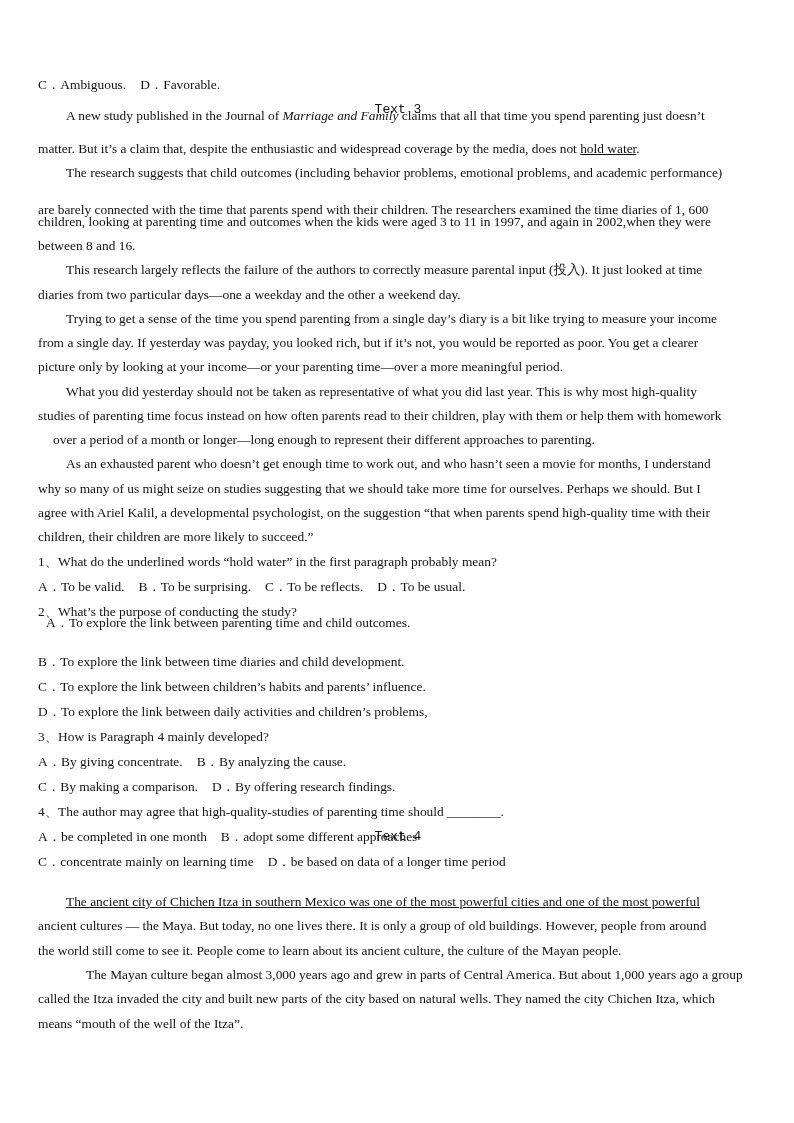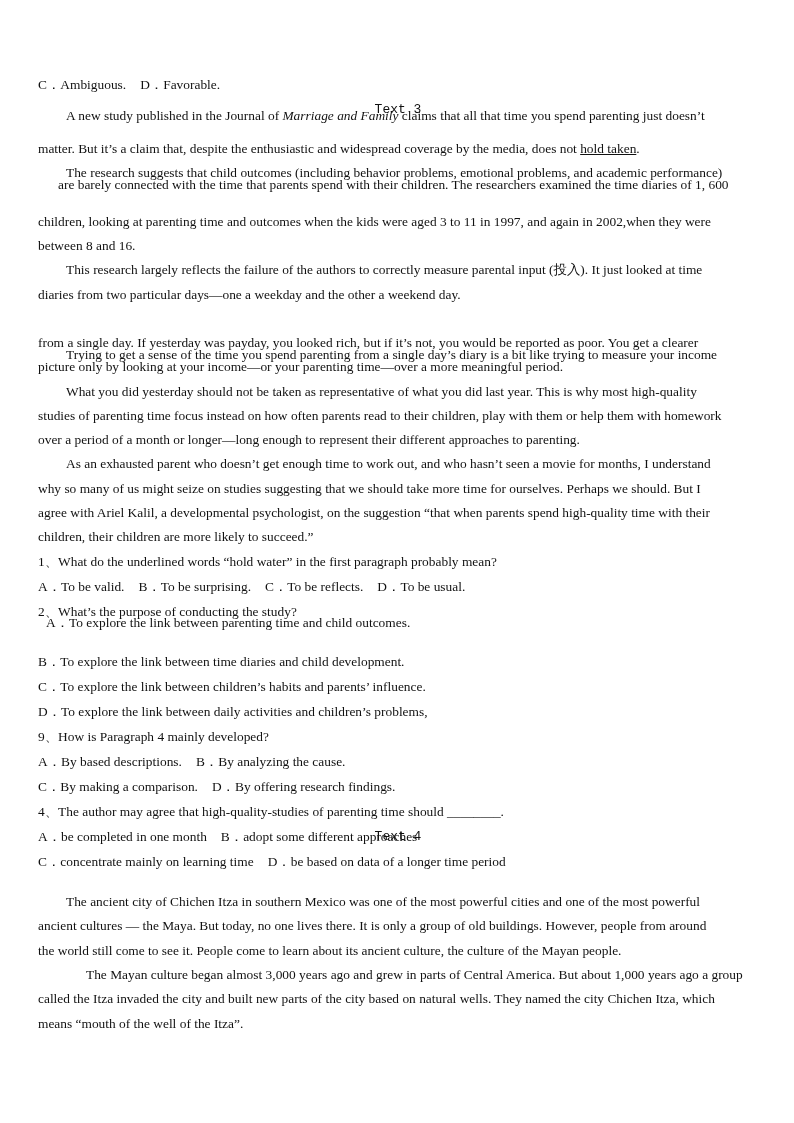--- a/index.html
+++ b/index.html
@@ -29,74 +29,74 @@
   <div class="line" style="top:77px;">
     <span>C．Ambiguous.</span><span class="gap"></span><span>D．Favorable.</span>
   </div>
 
   <div class="heading" style="top:103px;">Text 3</div>
 
   <div class="line indent" style="top:108px;">
     <span>A new study published in the Journal of </span><i>Marriage and Family</i><span> claims that all that time you spend parenting just doesn’t</span>
   </div>
   <div class="line" style="top:141px;">
-    <span>matter. But it’s a claim that, despite the enthusiastic and widespread coverage by the media, does not </span><u>hold taken</u><span>.</span>
+    <span>matter. But it’s a claim that, despite the enthusiastic and widespread coverage by the media, does not </span><u>hold water</u><span>.</span>
   </div>
 
   <div class="line indent" style="top:165px;">The research suggests that child outcomes (including behavior problems, emotional problems, and academic performance)</div>
-  <div class="line" style="top:177px;margin-left:20px;">are barely connected with the time that parents spend with their children. The researchers examined the time diaries of 1, 600</div>
+  <div class="line" style="top:202px;">are barely connected with the time that parents spend with their children. The researchers examined the time diaries of 1, 600</div>
   <div class="line" style="top:214px;">children, looking at parenting time and outcomes when the kids were aged 3 to 11 in 1997, and again in 2002,when they were</div>
   <div class="line" style="top:238px;">between 8 and 16.</div>
 
   <div class="line indent" style="top:262px;">This research largely reflects the failure of the authors to correctly measure parental input (投入). It just looked at time</div>
   <div class="line" style="top:287px;">diaries from two particular days—one a weekday and the other a weekend day.</div>
 
-  <div class="line indent" style="top:311px;margin-top:36px;">Trying to get a sense of the time you spend parenting from a single day’s diary is a bit like trying to measure your income</div>
+  <div class="line indent" style="top:311px;">Trying to get a sense of the time you spend parenting from a single day’s diary is a bit like trying to measure your income</div>
   <div class="line" style="top:335px;">from a single day. If yesterday was payday, you looked rich, but if it’s not, you would be reported as poor. You get a clearer</div>
   <div class="line" style="top:359px;">picture only by looking at your income—or your parenting time—over a more meaningful period.</div>
 
   <div class="line indent" style="top:384px;">What you did yesterday should not be taken as representative of what you did last year. This is why most high-quality</div>
   <div class="line" style="top:408px;">studies of parenting time focus instead on how often parents read to their children, play with them or help them with homework</div>
-  <div class="line" style="top:432px;">over a period of a month or longer—long enough to represent their different approaches to parenting.</div>
+  <div class="line" style="top:432px;margin-left:15px;">over a period of a month or longer—long enough to represent their different approaches to parenting.</div>
 
   <div class="line indent" style="top:456px;">As an exhausted parent who doesn’t get enough time to work out, and who hasn’t seen a movie for months, I understand</div>
   <div class="line" style="top:481px;">why so many of us might seize on studies suggesting that we should take more time for ourselves. Perhaps we should. But I</div>
   <div class="line" style="top:505px;">agree with Ariel Kalil, a developmental psychologist, on the suggestion “that when parents spend high-quality time with their</div>
   <div class="line" style="top:529px;">children, their children are more likely to succeed.”</div>
 
   <div class="line" style="top:554px;">1、What do the underlined words “hold water” in the first paragraph probably mean?</div>
   <div class="line" style="top:579px;">
     <span>A．To be valid.</span><span class="gap"></span><span>B．To be surprising.</span><span class="gap"></span><span>C．To be reflects.</span><span class="gap"></span><span>D．To be usual.</span>
   </div>
 
   <div class="line" style="top:604px;">2、What’s the purpose of conducting the study?</div>
   <div class="line" style="top:615px;margin-left:8px;">A．To explore the link between parenting time and child outcomes.</div>
   <div class="line" style="top:654px;">B．To explore the link between time diaries and child development.</div>
   <div class="line" style="top:679px;">C．To explore the link between children’s habits and parents’ influence.</div>
   <div class="line" style="top:704px;">D．To explore the link between daily activities and children’s problems,</div>
 
-  <div class="line" style="top:729px;">9、How is Paragraph 4 mainly developed?</div>
+  <div class="line" style="top:729px;">3、How is Paragraph 4 mainly developed?</div>
   <div class="line" style="top:754px;">
-    <span>A．By based descriptions.</span><span class="gap"></span><span>B．By analyzing the cause.</span>
+    <span>A．By giving concentrate.</span><span class="gap"></span><span>B．By analyzing the cause.</span>
   </div>
   <div class="line" style="top:779px;">
     <span>C．By making a comparison.</span><span class="gap"></span><span>D．By offering research findings.</span>
   </div>
 
   <div class="line" style="top:804px;">4、The author may agree that high-quality-studies of parenting time should ________.</div>
   <div class="line" style="top:829px;">
     <span>A．be completed in one month</span><span class="gap"></span><span>B．adopt some different approaches</span>
   </div>
   <div class="line" style="top:854px;">
     <span>C．concentrate mainly on learning time</span><span class="gap"></span><span>D．be based on data of a longer time period</span>
   </div>
 
   <div class="heading" style="top:830px;">Text 4</div>
 
-  <div class="line indent" style="top:894px;">The ancient city of Chichen Itza in southern Mexico was one of the most powerful cities and one of the most powerful</div>
+  <div class="line indent" style="top:894px;text-decoration:underline;">The ancient city of Chichen Itza in southern Mexico was one of the most powerful cities and one of the most powerful</div>
   <div class="line" style="top:918px;">ancient cultures — the Maya. But today, no one lives there. It is only a group of old buildings. However, people from around</div>
   <div class="line" style="top:943px;">the world still come to see it. People come to learn about its ancient culture, the culture of the Mayan people.</div>
 
   <div class="line indent" style="top:967px;margin-left:20px;">The Mayan culture began almost 3,000 years ago and grew in parts of Central America. But about 1,000 years ago a group</div>
   <div class="line" style="top:991px;">called the Itza invaded the city and built new parts of the city based on natural wells. They named the city Chichen Itza, which</div>
   <div class="line" style="top:1016px;">means “mouth of the well of the Itza”.</div>
 
 </div>
 
 </body></html>

